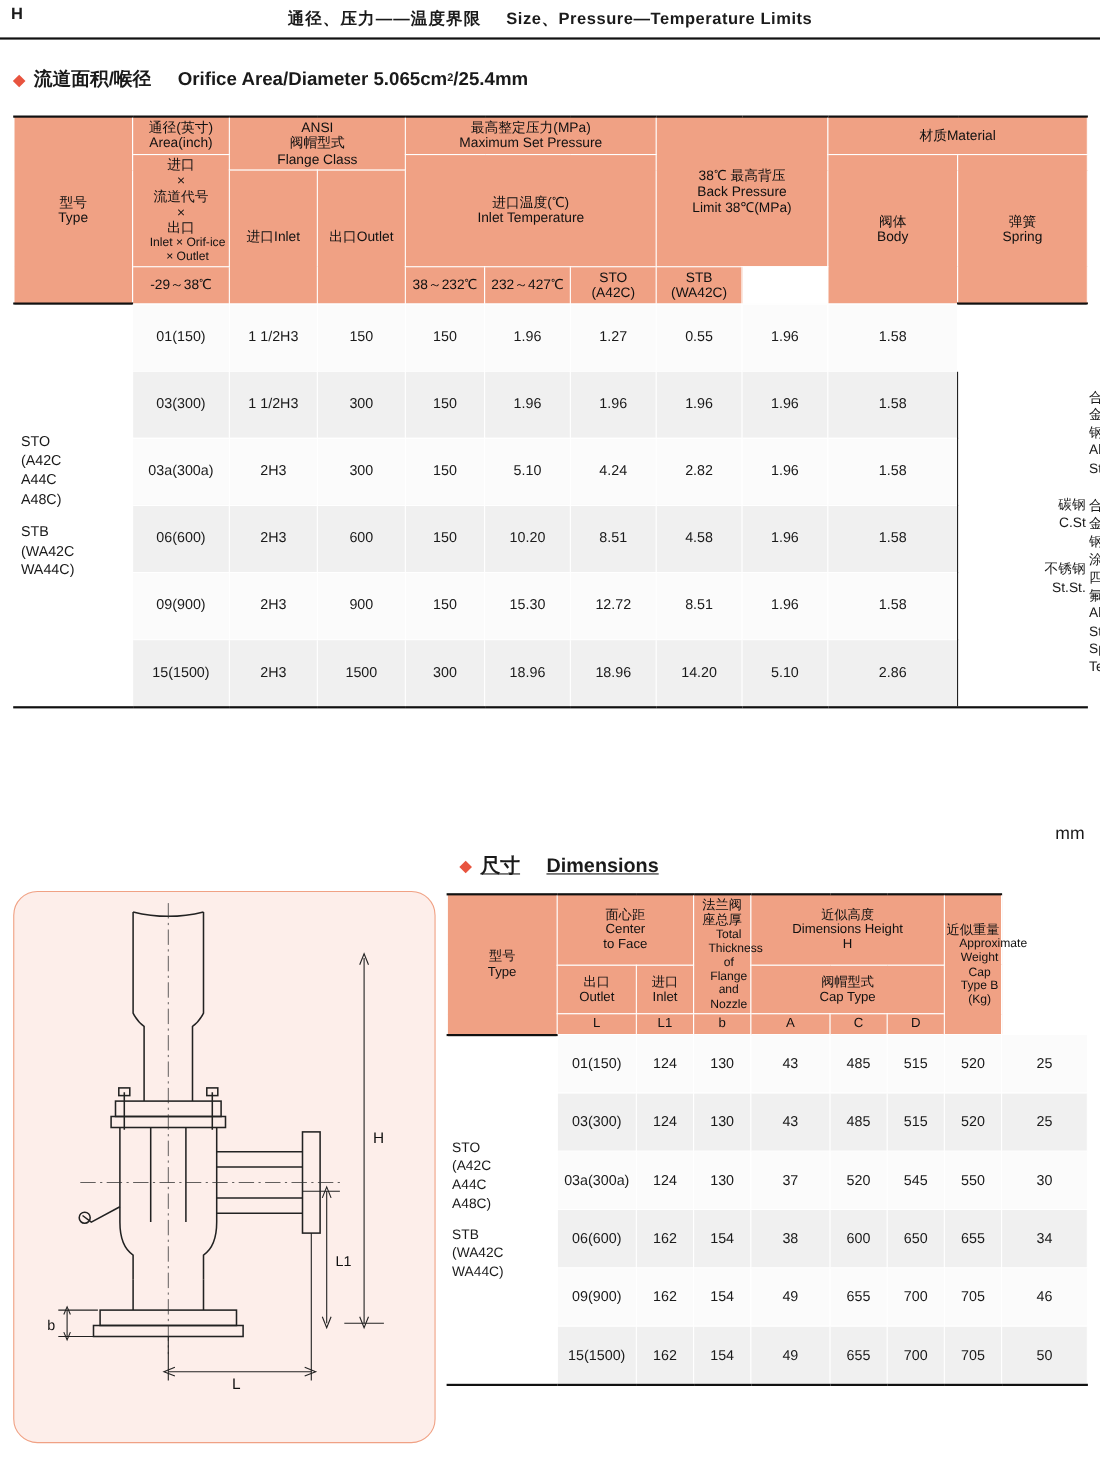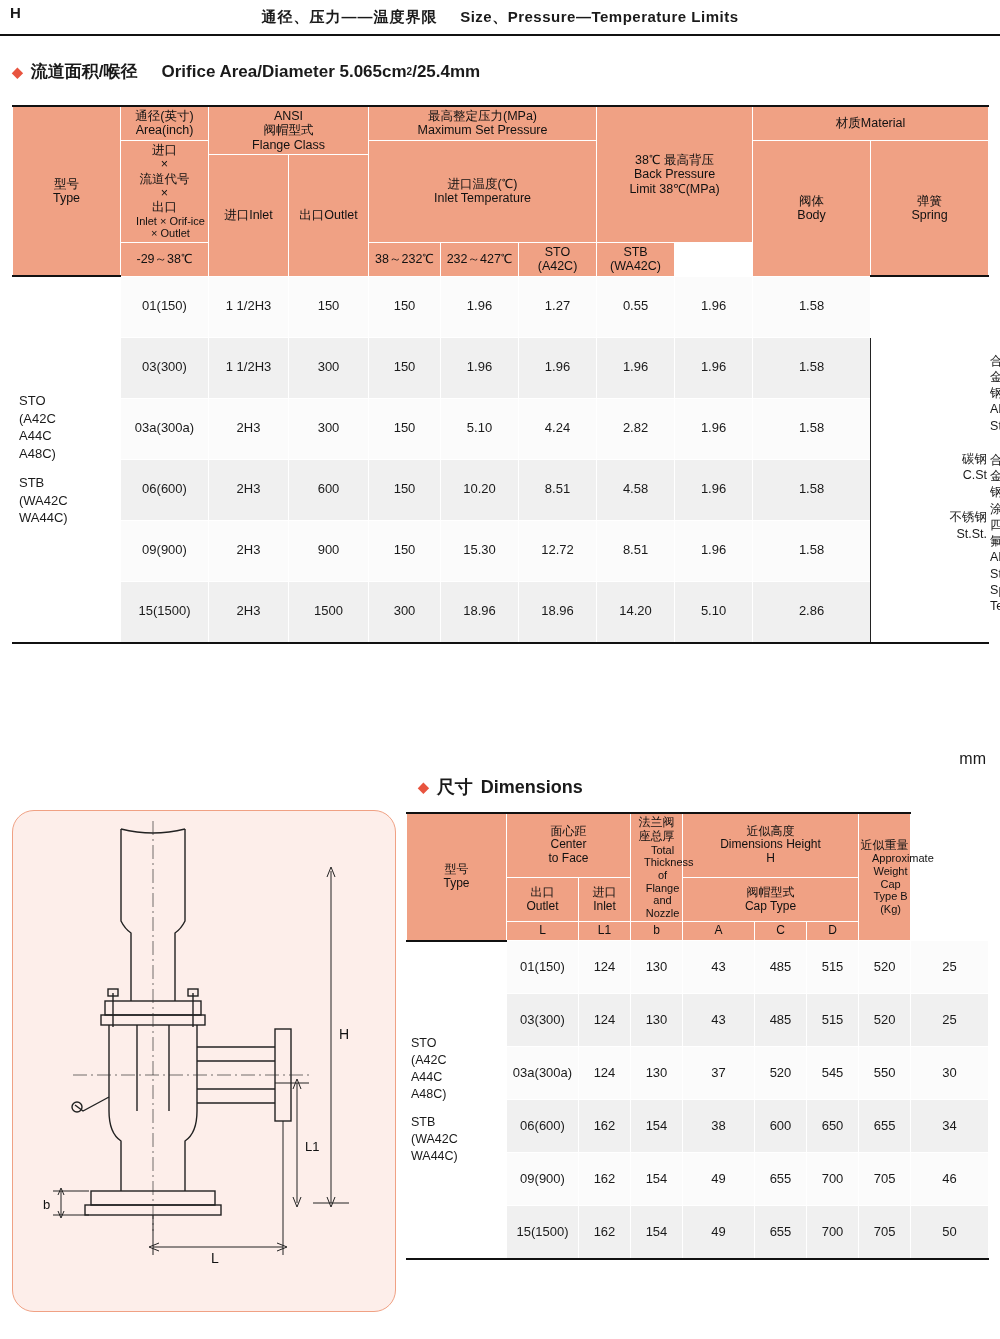--- a/index.html
+++ b/index.html
@@ -75,21 +75,21 @@
     background:#ffffff !important;
     font-size:12.5px;line-height:1.3;text-align:right;
   }
   .topline{border-top:2px solid #111 !important;}
   .botline{border-bottom:2px solid #111 !important;}
   .t1 .num{font-size:13px;}
   .vline{border-left:1.6px solid #222 !important;}
 
   
   .sect2{position:absolute;left:418px;top:775px;}
-  .sect2 .txt{font-size:18px;font-weight:bold;}
+  .sect2 .txt{font-size:18px;font-weight:bold;text-decoration:underline;}
   .mm{position:absolute;right:14px;top:750px;font-size:16px;}
 
   .fig{
     position:absolute;left:12px;top:810px;width:382px;height:500px;
     background:#fdeeea;border:1px solid #f0a184;border-radius:22px;
   }
 
   .tbl2-wrap{position:absolute;left:406px;top:812px;width:582px;}
   .t2{width:582px;table-layout:fixed;}
   .t2 td{
@@ -307,21 +307,21 @@
           <td class="num botline">5.10</td>
           <td class="num botline">2.86</td>
         </tr>
       </tbody>
     </table>
   </div>
 
   <div class="sect-title sect2">
     <span class="diamond">◆</span>
     <span class="txt">尺寸</span>
-    <span class="txt" style="margin-left:8px;">Dimensions</span>
+    <span class="txt" style="margin-left:24px;">Dimensions</span>
   </div>
   <div class="mm">mm</div>
 
   <div class="fig">
     <svg width="382" height="500" viewBox="0 0 382 500">
       <g stroke="#222" fill="none" stroke-width="1.4">
 
         <path d="M108 18 L108 110 Q112 118 118 122 L118 190"></path>
         <path d="M172 18 L172 110 Q168 118 162 122 L162 190"></path>
         <path d="M108 18 Q140 26 172 18"></path>

